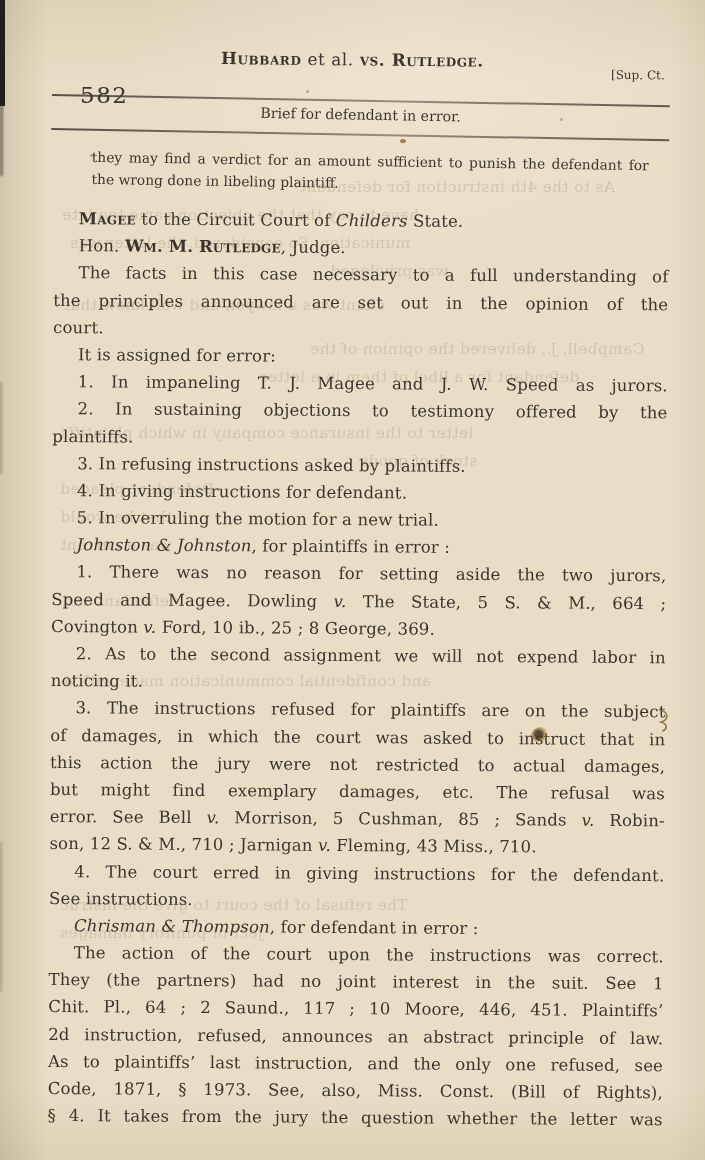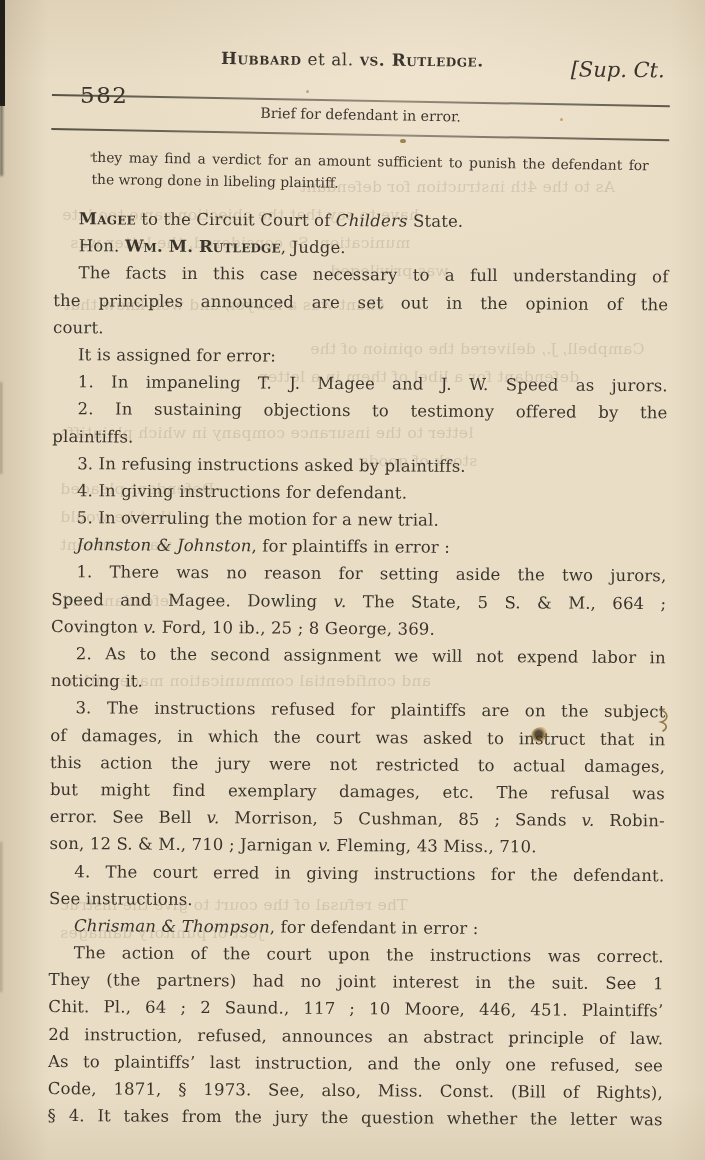--- a/index.html
+++ b/index.html
@@ -24,21 +24,21 @@
   .scan-edge{position:absolute;left:0;background:#221f1b;filter:blur(.6px);z-index:3;}
   .edge-a{top:0;width:5px;height:106px;}
   .edge-b{top:104px;width:3px;height:72px;background:rgba(48,42,35,.55);filter:blur(1px);}
   .edge-c{top:382px;width:2px;height:92px;background:rgba(64,55,44,.35);filter:blur(1px);}
   .edge-d{top:842px;width:2px;height:150px;background:rgba(64,55,44,.30);filter:blur(1px);}
 
   
   .folio{position:absolute;left:80px;top:44px;font-size:23px;letter-spacing:1.5px;margin-top:38px;}
   .title-row{position:absolute;left:0;top:46px;width:705px;transform:rotate(.55deg);transform-origin:0 0;}
   .case-title{position:absolute;left:0;top:0;width:705px;text-align:center;font-size:16.8px;letter-spacing:.6px;}
-  .court-label{position:absolute;right:40px;top:6px;font-size:21px;font-style:italic;}
+  .court-label{position:absolute;right:40px;top:16px;font-size:12px;}
   .rules-band{position:absolute;left:52px;top:92px;width:618px;transform:rotate(1.05deg);transform-origin:0 50%;}
   .rule{position:absolute;left:0;width:618px;height:1.5px;
         background:linear-gradient(90deg,rgba(62,56,46,.85),rgba(62,56,46,.5) 55%,rgba(62,56,46,.8));}
   .rule-1{top:2px;}
   .rule-2{top:36px;}
   .running-head{position:absolute;left:0;top:9px;width:618px;text-align:center;font-size:14.2px;}
 
   
   .carryover{position:absolute;left:92px;top:147px;width:557px;transform:rotate(.85deg);transform-origin:0 0;
              font-size:13.8px;}

